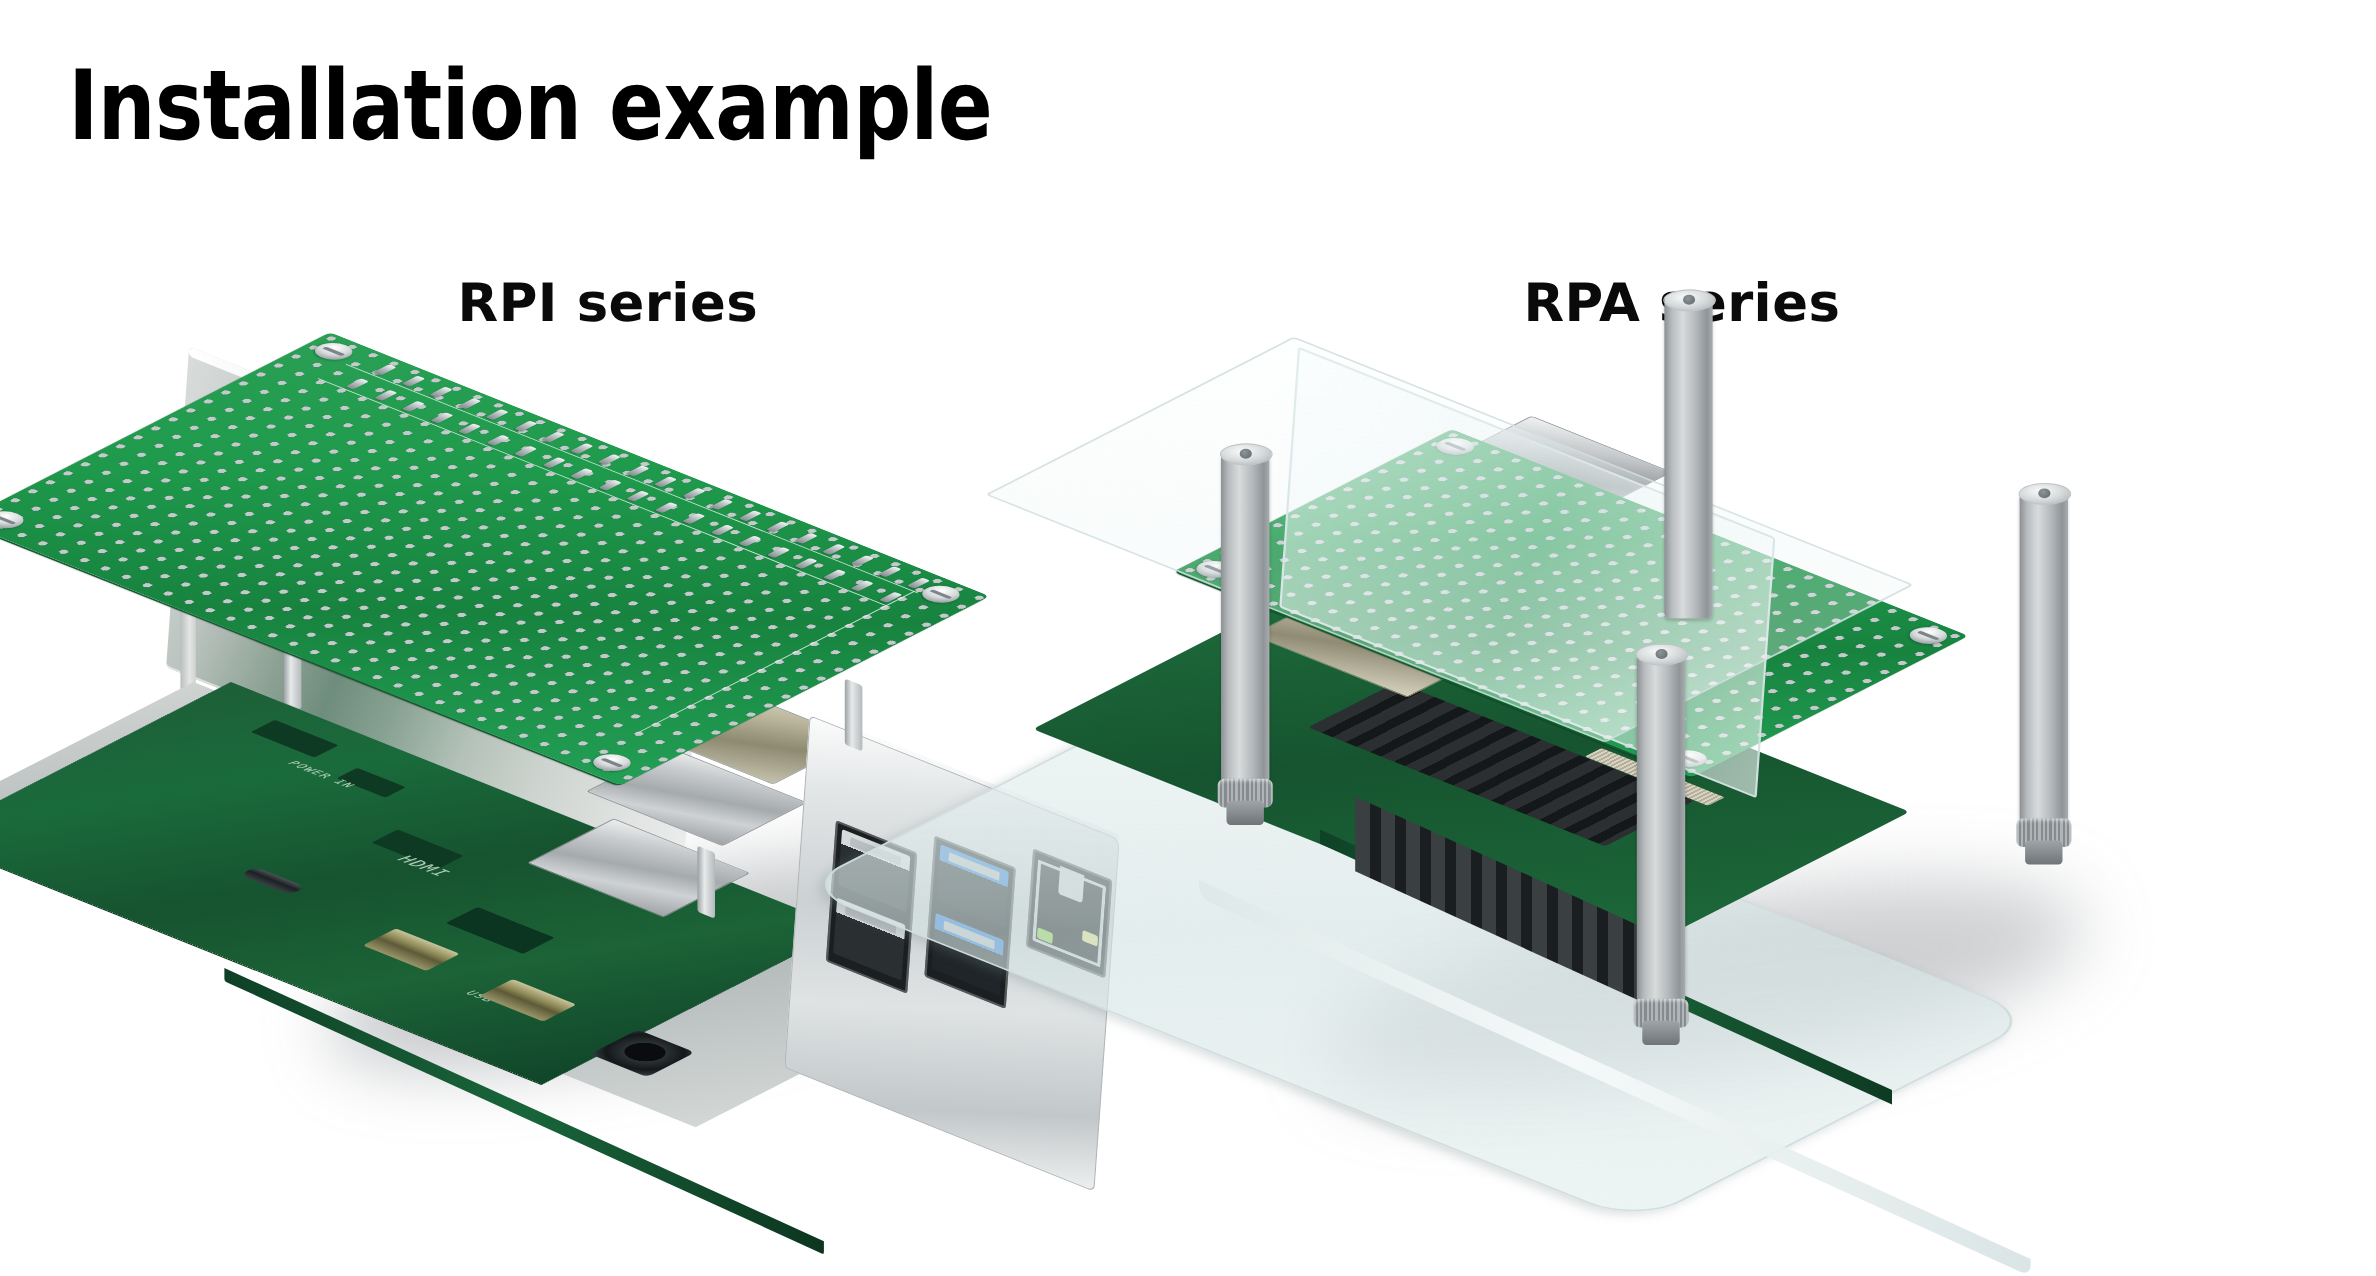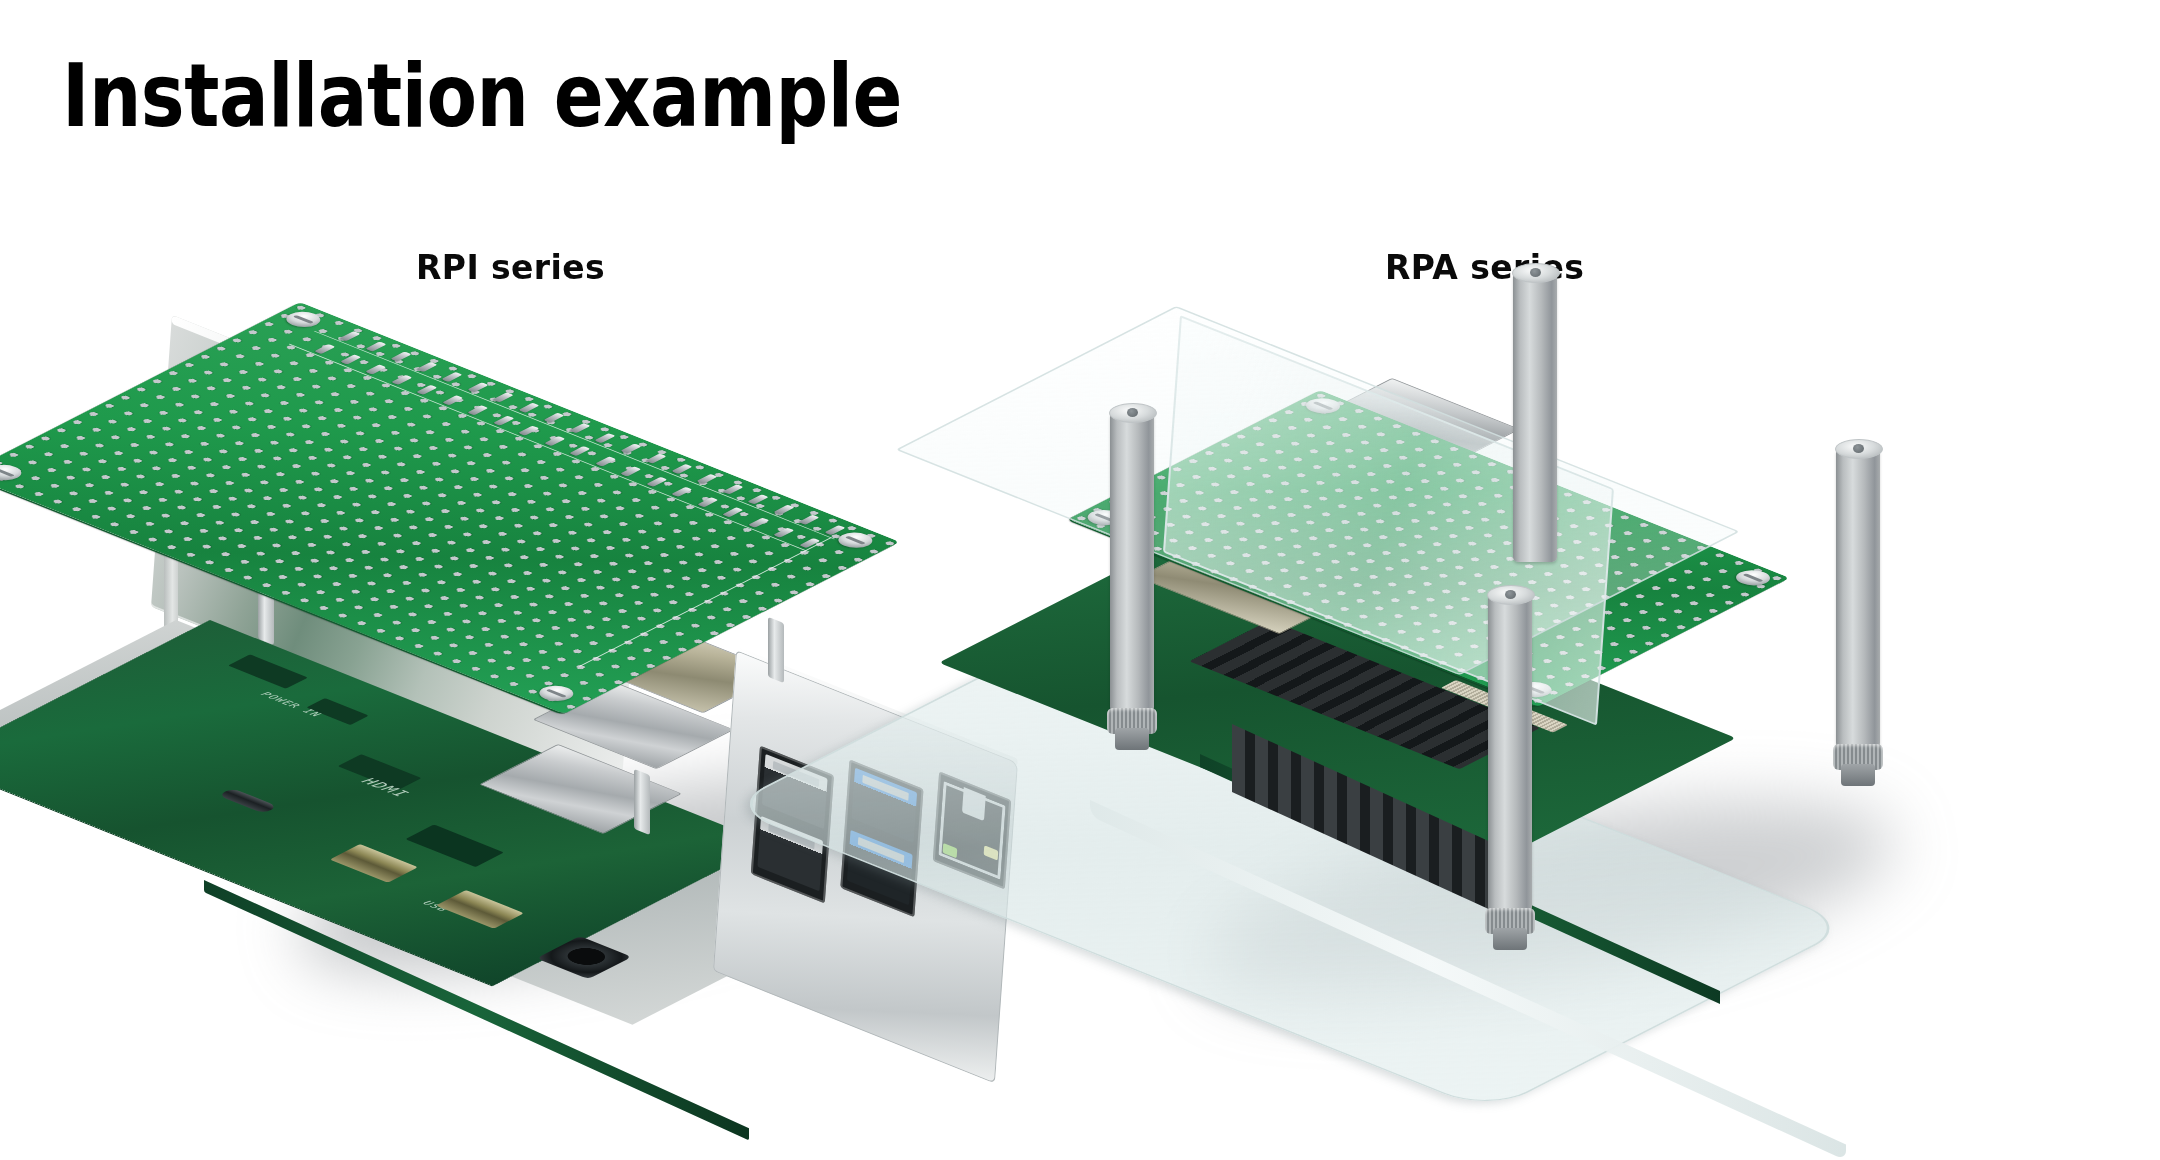--- a/index.html
+++ b/index.html
@@ -20,21 +20,21 @@
     letter-spacing:-0.5px;
     color:#000000;
     transform:scaleX(0.93);
     transform-origin:left top;
     white-space:nowrap;
   }
   .series-label{
     position:absolute;
     font-family:"DejaVu Sans","Liberation Sans",sans-serif;
     font-weight:bold;
-    font-size:33px;
+    font-size:48px;
     color:#0a0a0a;
     white-space:nowrap;
     letter-spacing:0.4px;
   }
   #label-rpi{left:416px;top:248px;}
   #label-rpa{left:1385px;top:248px;}
 
   
   .stage{position:absolute;}
   .sh{position:absolute;border-radius:50%;filter:blur(26px);background:rgba(120,126,130,.40);}

